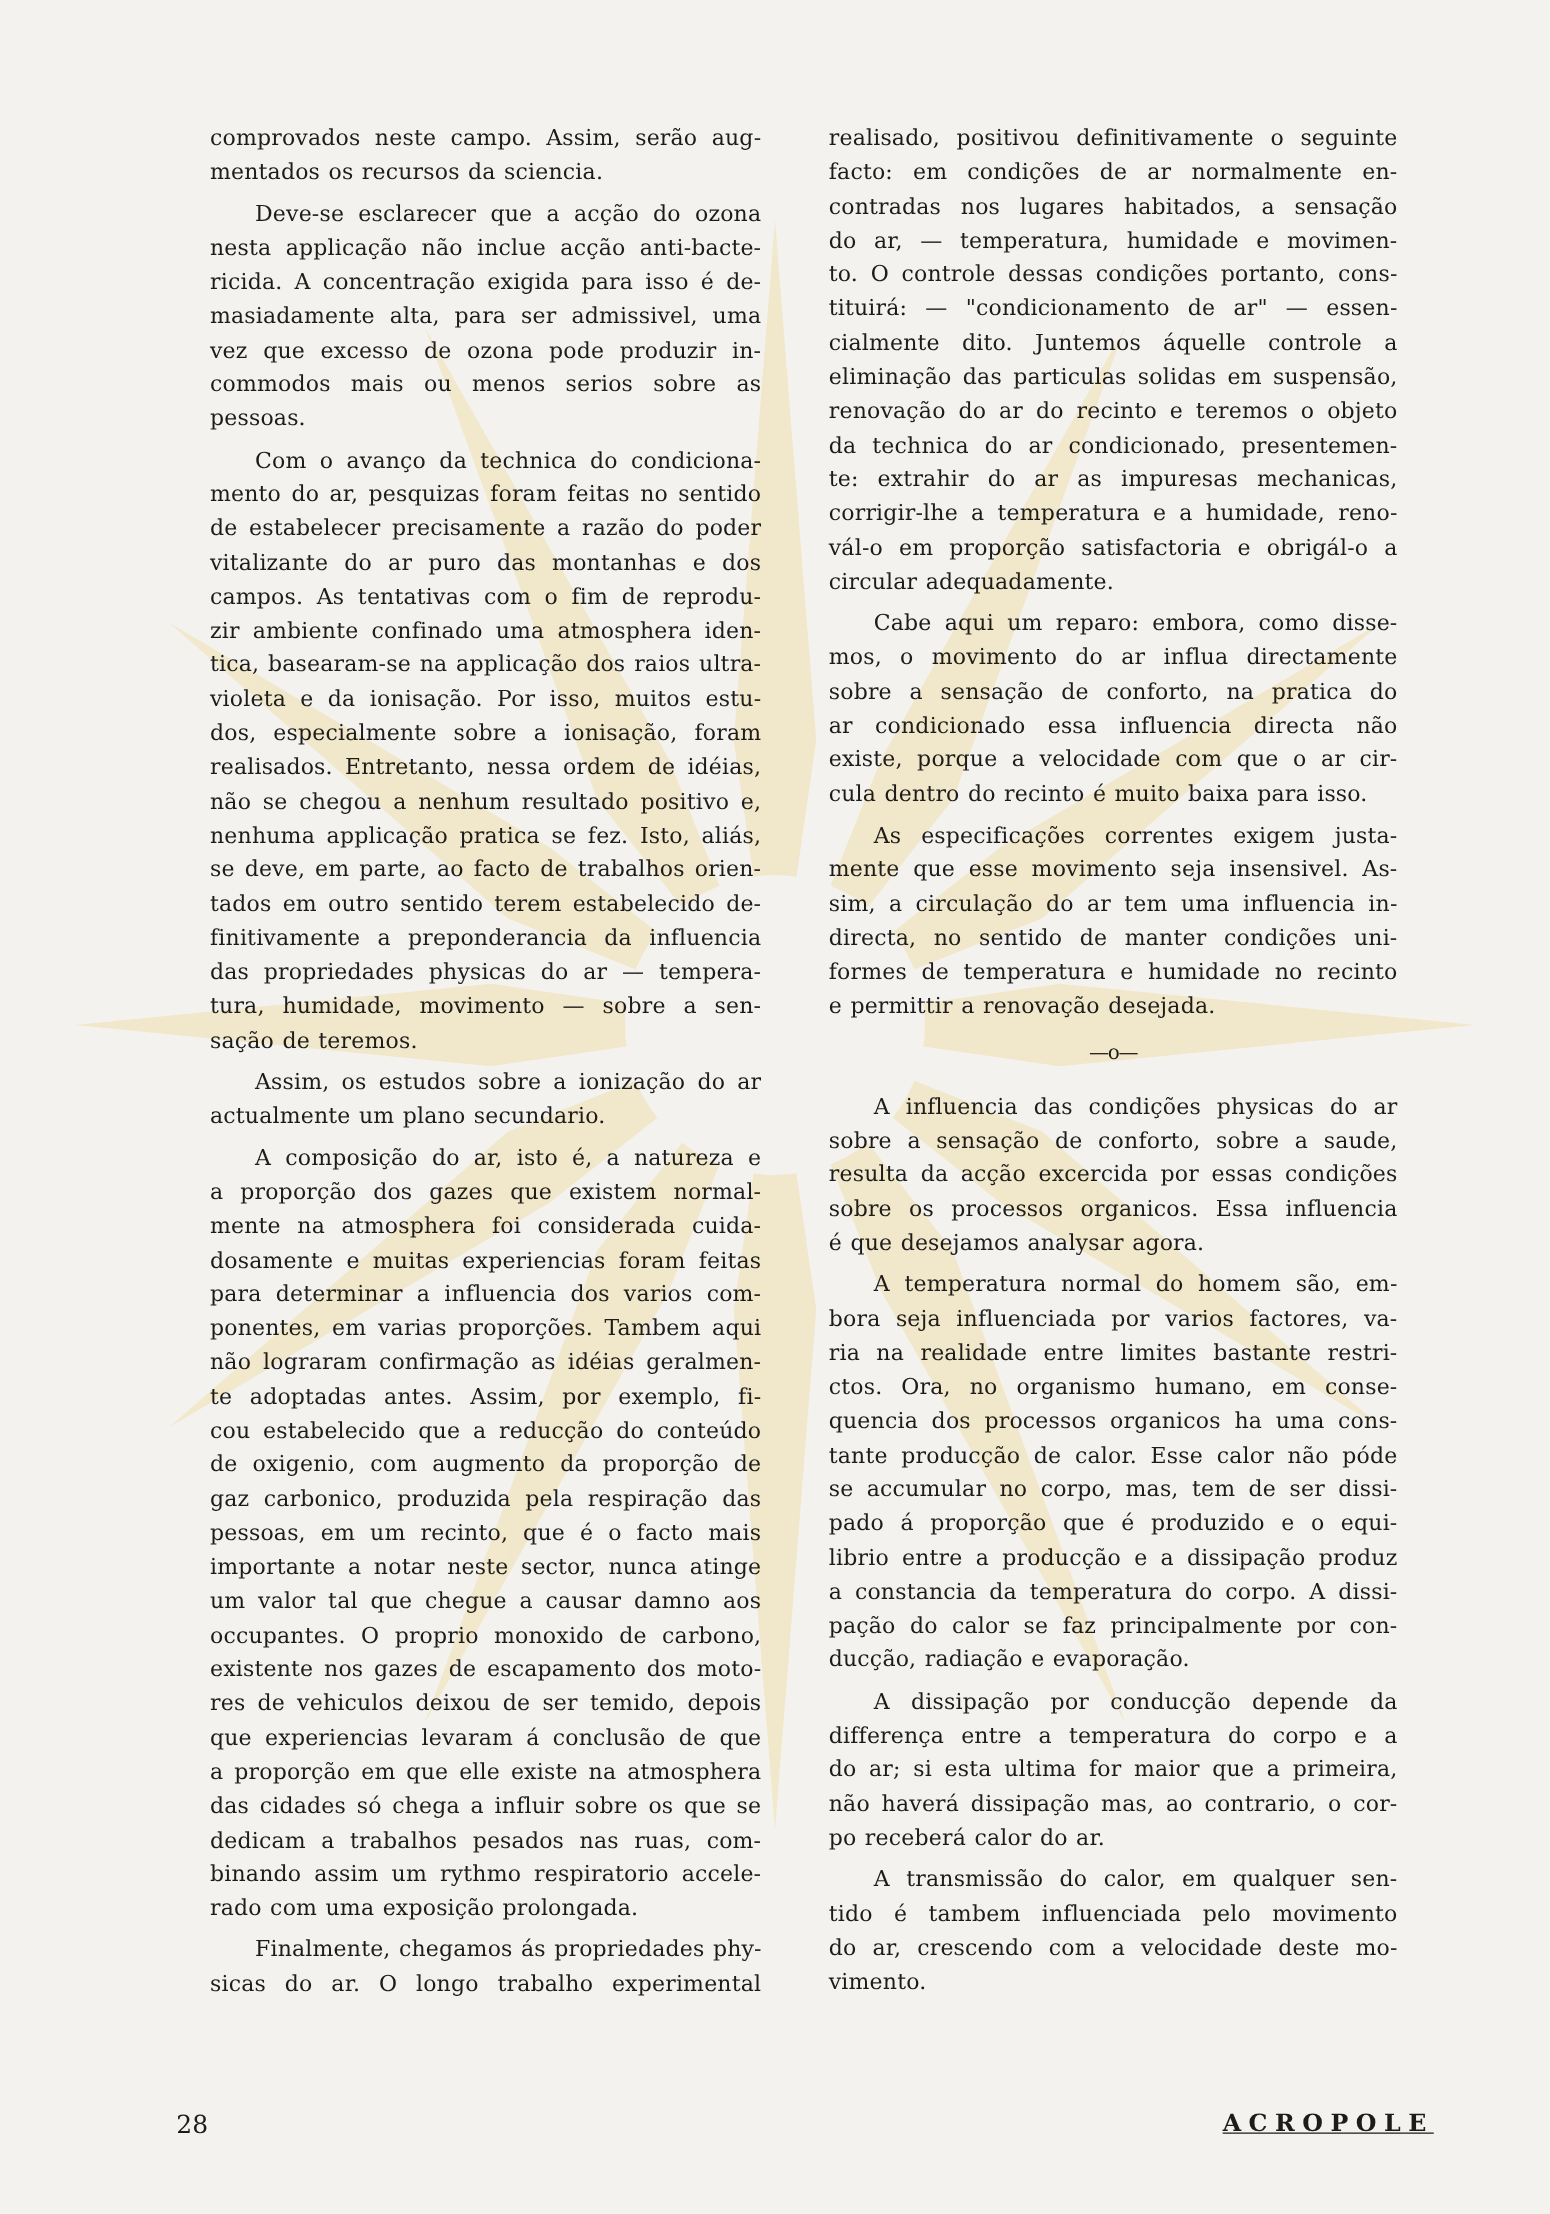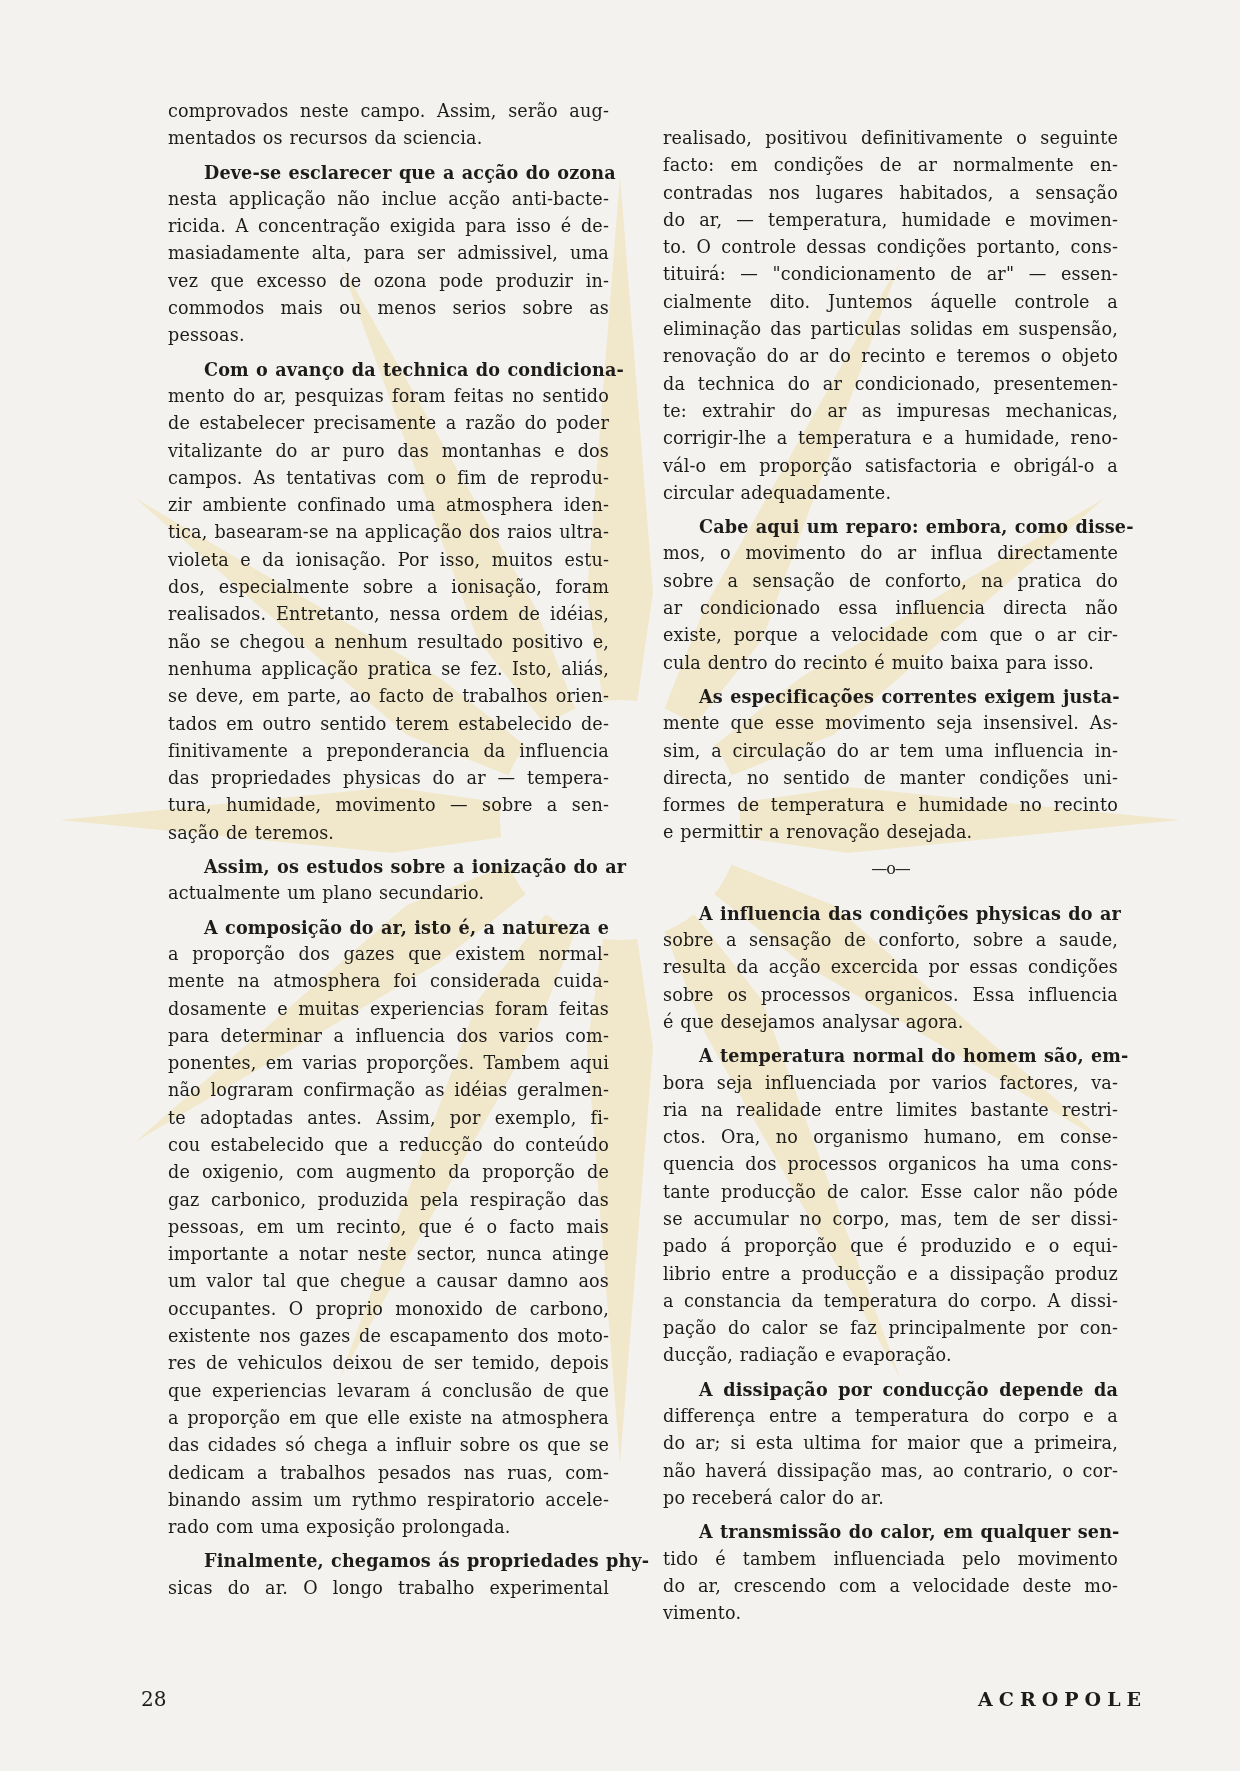--- a/index.html
+++ b/index.html
@@ -10,34 +10,35 @@
       color: #1e1c1a;
     }
     .page { position: absolute; inset: 0; padding-left: 45px; }
     .watermark { position: absolute; left: 0; top: 0; width: 1240px; height: 1771px; pointer-events: none; }
     .column {
       position: absolute; top: 98px;
       font-size: 17.6px; line-height: 27.3px;
       letter-spacing: 0.15px; word-spacing: 1px;
     }
     .col-left { left: 168px; width: 441px; }
-    .col-right { left: 663px; width: 455px; margin-top: 27px; }
+    .col-right { left: 663px; width: 455px; }
     .line { display: block; white-space: nowrap; text-align: justify; text-align-last: justify; height: 27.3px; }
     .line.last { text-align-last: left; }
-    .line.indent { padding-left: 36px; font-weight: bold; }
+    .line.indent { padding-left: 36px; }
     .para { margin: 0 0 6px 0; }
     .separator { text-align: center; margin: 8px 0 18px 0; font-size: 16px; height: 27px; letter-spacing: -1px; }
     .footer-page {
       position: absolute; left: 141px; top: 1687px;
       font-family: "DejaVu Serif", serif; font-weight: normal; font-size: 20px;
     }
     .footer-title {
       position: absolute; right: 93px; top: 1688px;
       font-family: "DejaVu Serif", serif; font-weight: bold; font-size: 19px;
       letter-spacing: 6px;
+      text-decoration: underline;
     }
   </style>
 </head>
 <body>
 
 <div class="page">
 
   <svg class="watermark" viewBox="0 0 1240 1771">
     <g id="wm-group" opacity="0.85">
         <polygon points="620,176 653.0033030579713,592.3801810314758 620,820 586.9966969420288,592.3801810314758" fill="#f1e6c4"></polygon>

